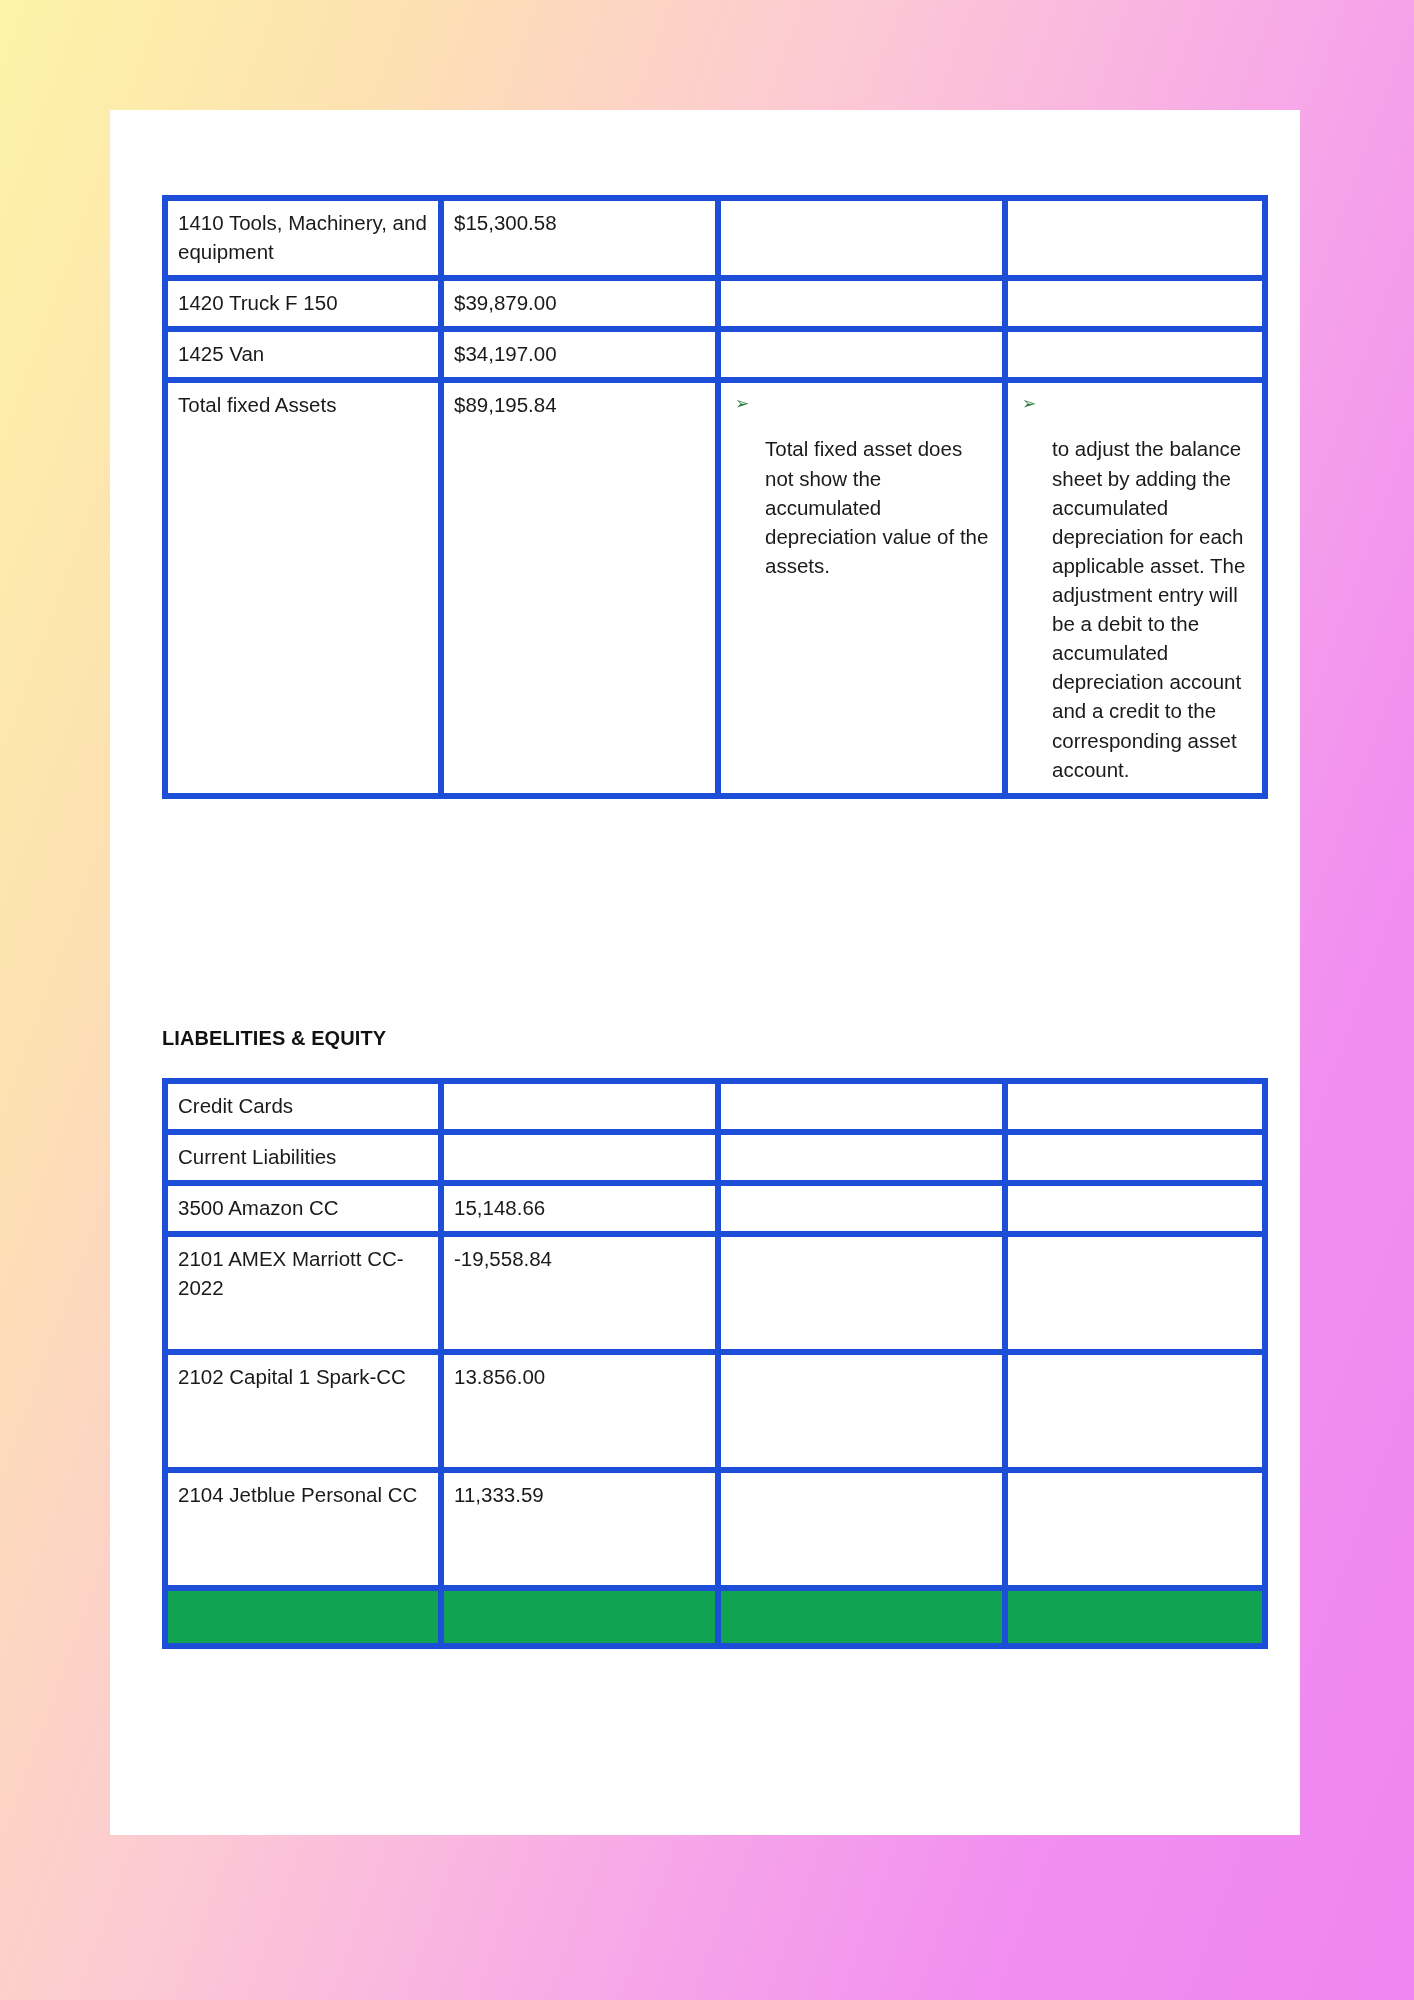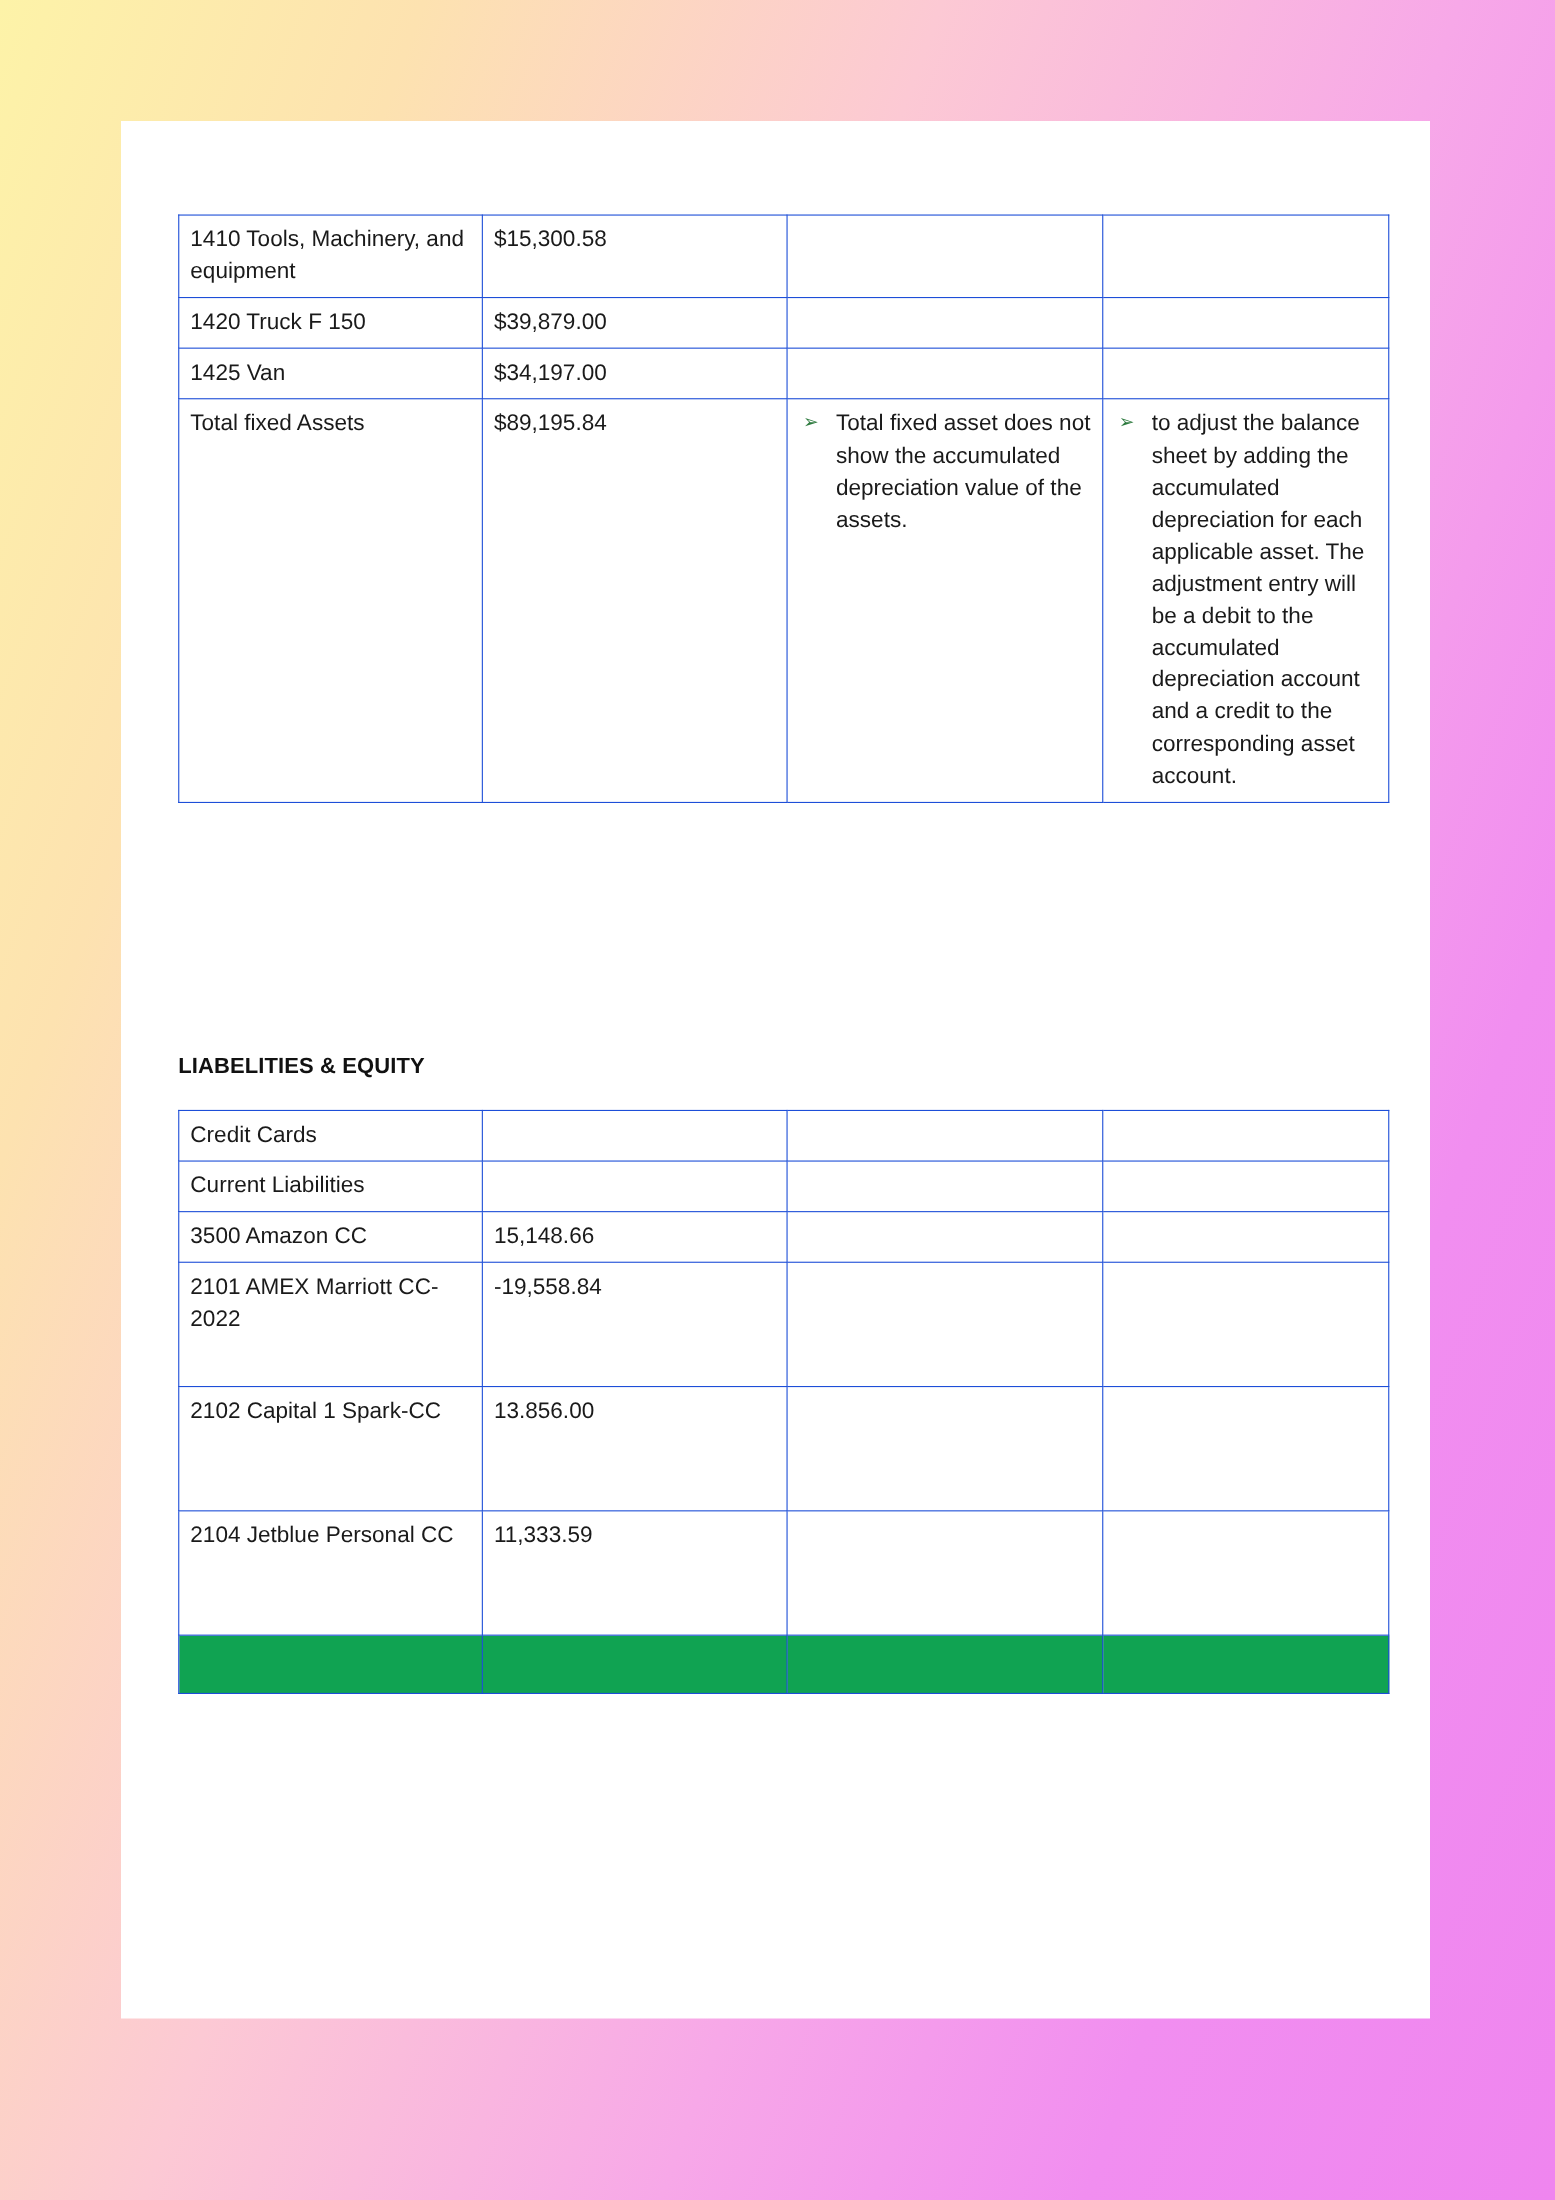--- a/index.html
+++ b/index.html
@@ -29,21 +29,21 @@
     top: 85px;
     width: 1100px;
   }
 
   table.doc-table {
     border-collapse: collapse;
     table-layout: fixed;
     width: 1100px;
   }
   table.doc-table td {
-    border: 1px solid #1d4ed8;
+    border: 6px solid #1d4ed8;
     vertical-align: top;
     padding: 7px 9px 9px 10px;
     font-size: 20.5px;
     line-height: 1.42;
     color: #1a1a1a;
     word-wrap: break-word;
   }
   col.c1 { width: 276px; }
   col.c2 { width: 277px; }
   col.c3 { width: 287px; }
@@ -59,20 +59,21 @@
   .bullet-arrow {
     flex: 0 0 auto;
     width: 30px;
     color: #2d7a3e;
     font-size: 17px;
     line-height: 1.6;
     padding-left: 4px;
   }
   .bullet-text {
     flex: 1 1 auto;
+    margin-top: 44px;
   }
 
   .section-title {
     margin-top: 228px;
     margin-bottom: 28px;
     font-size: 20px;
     font-weight: bold;
     color: #111111;
     letter-spacing: 0.1px;
   }

